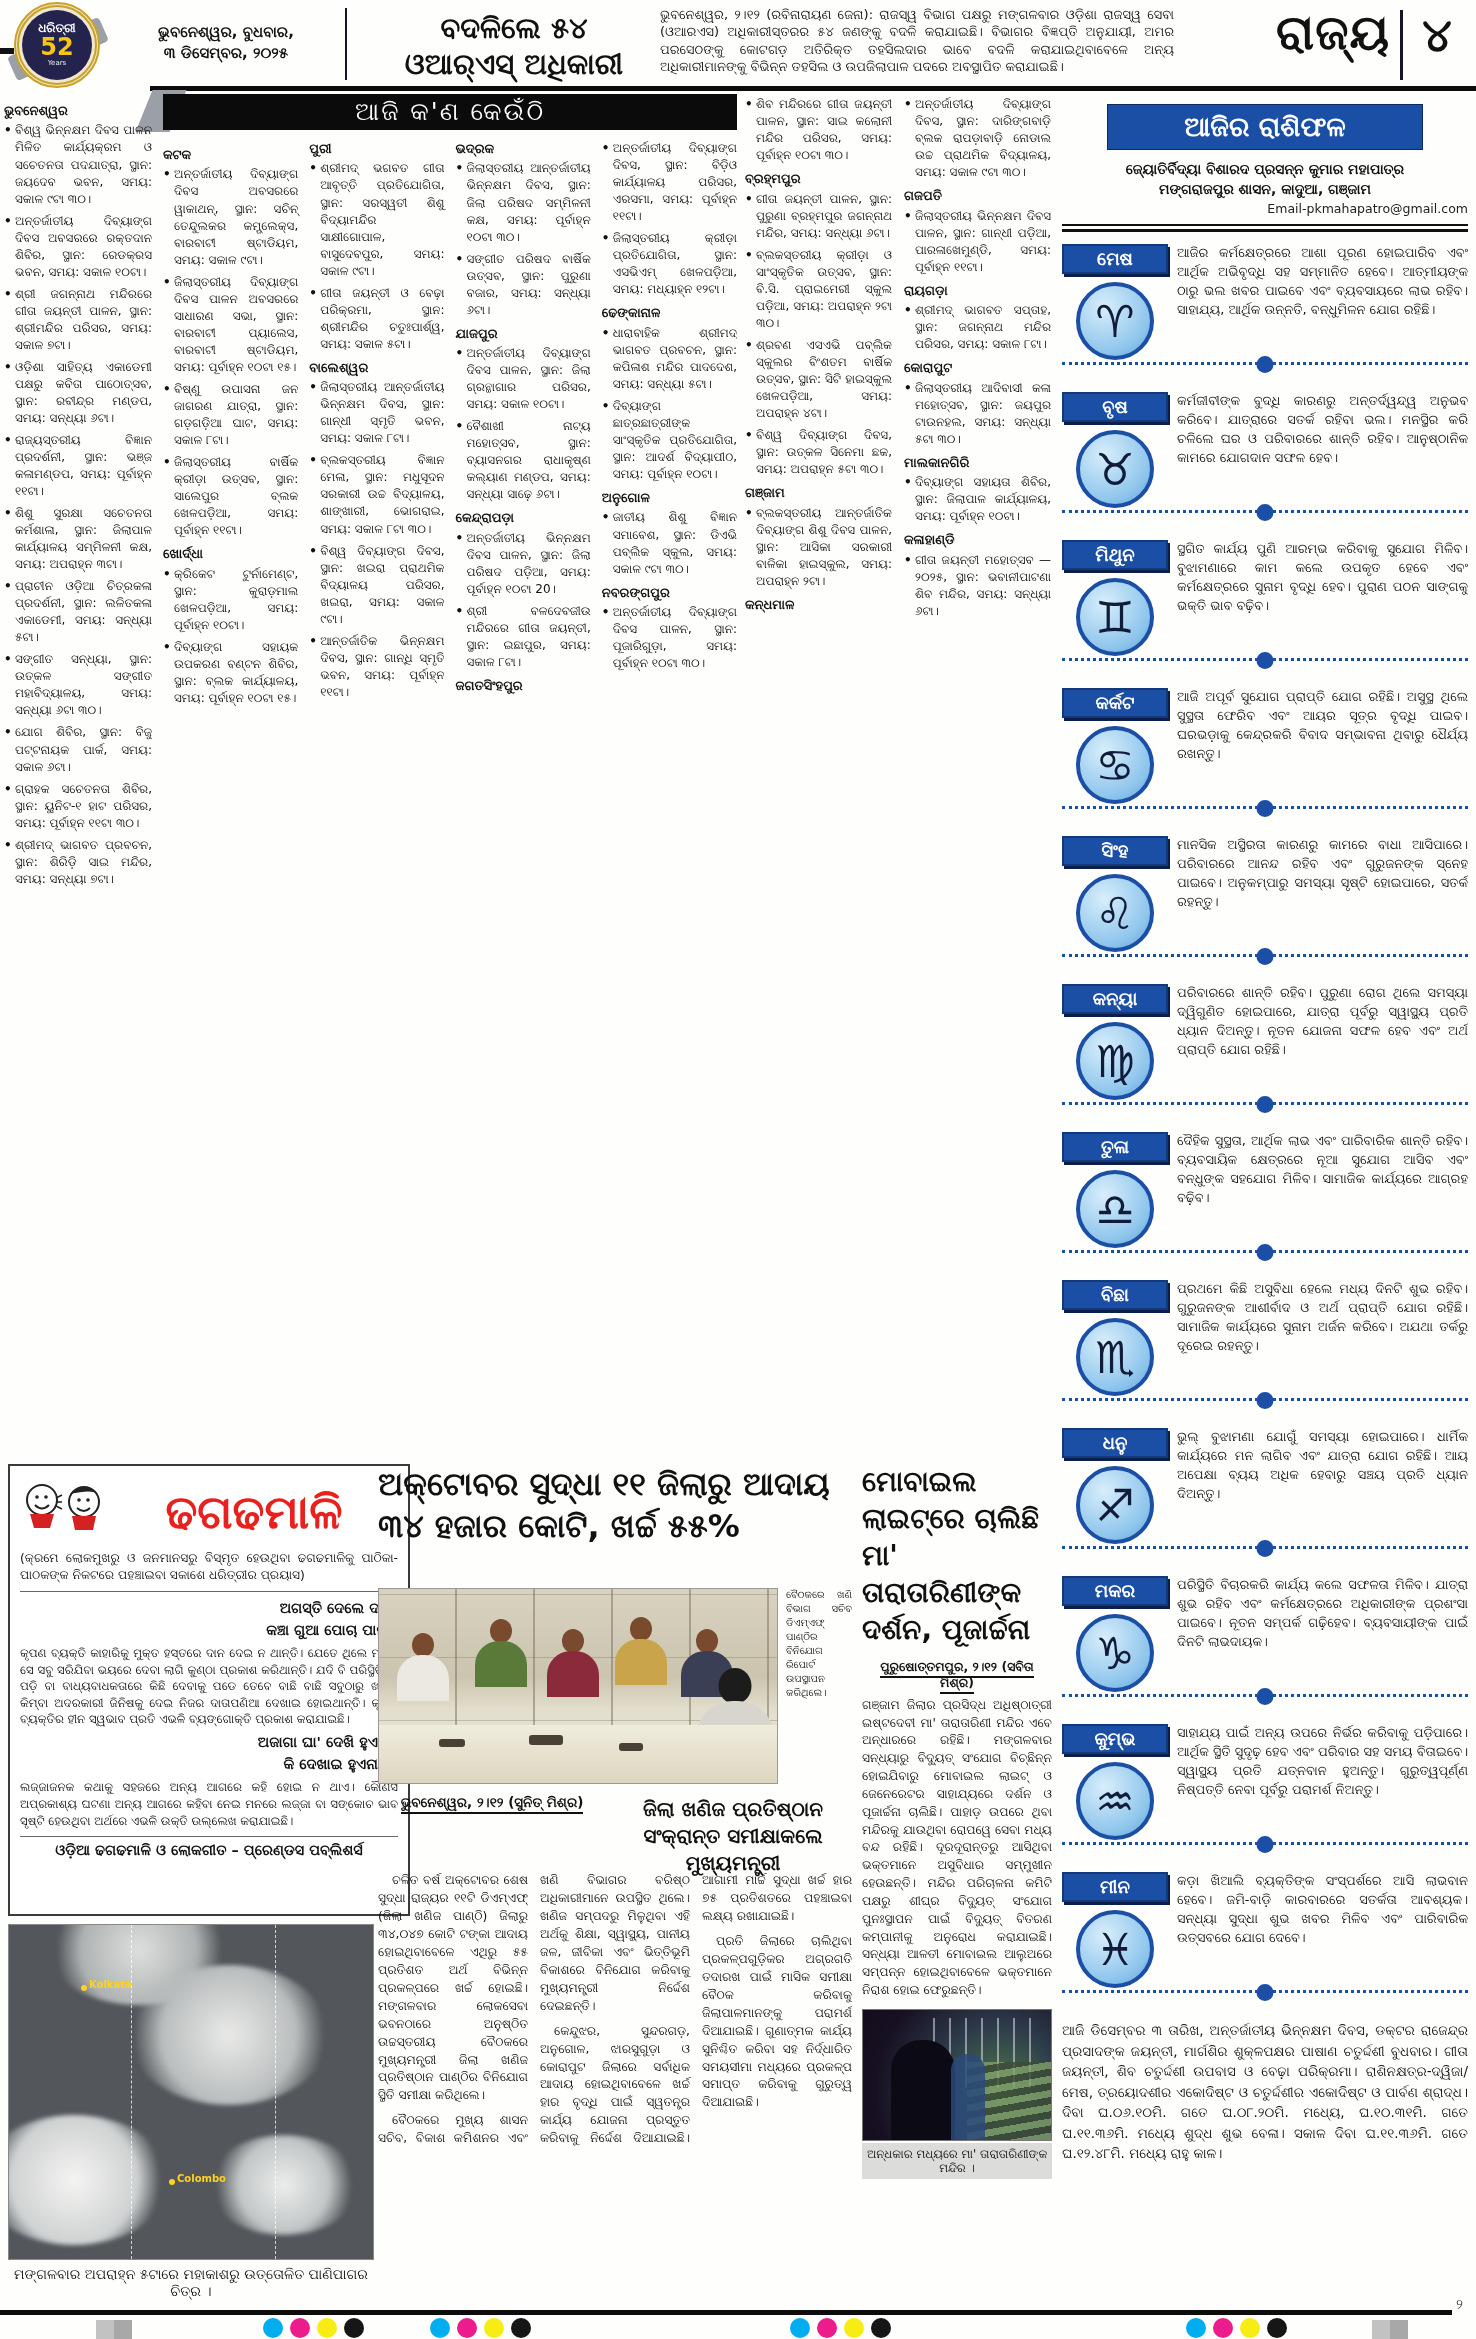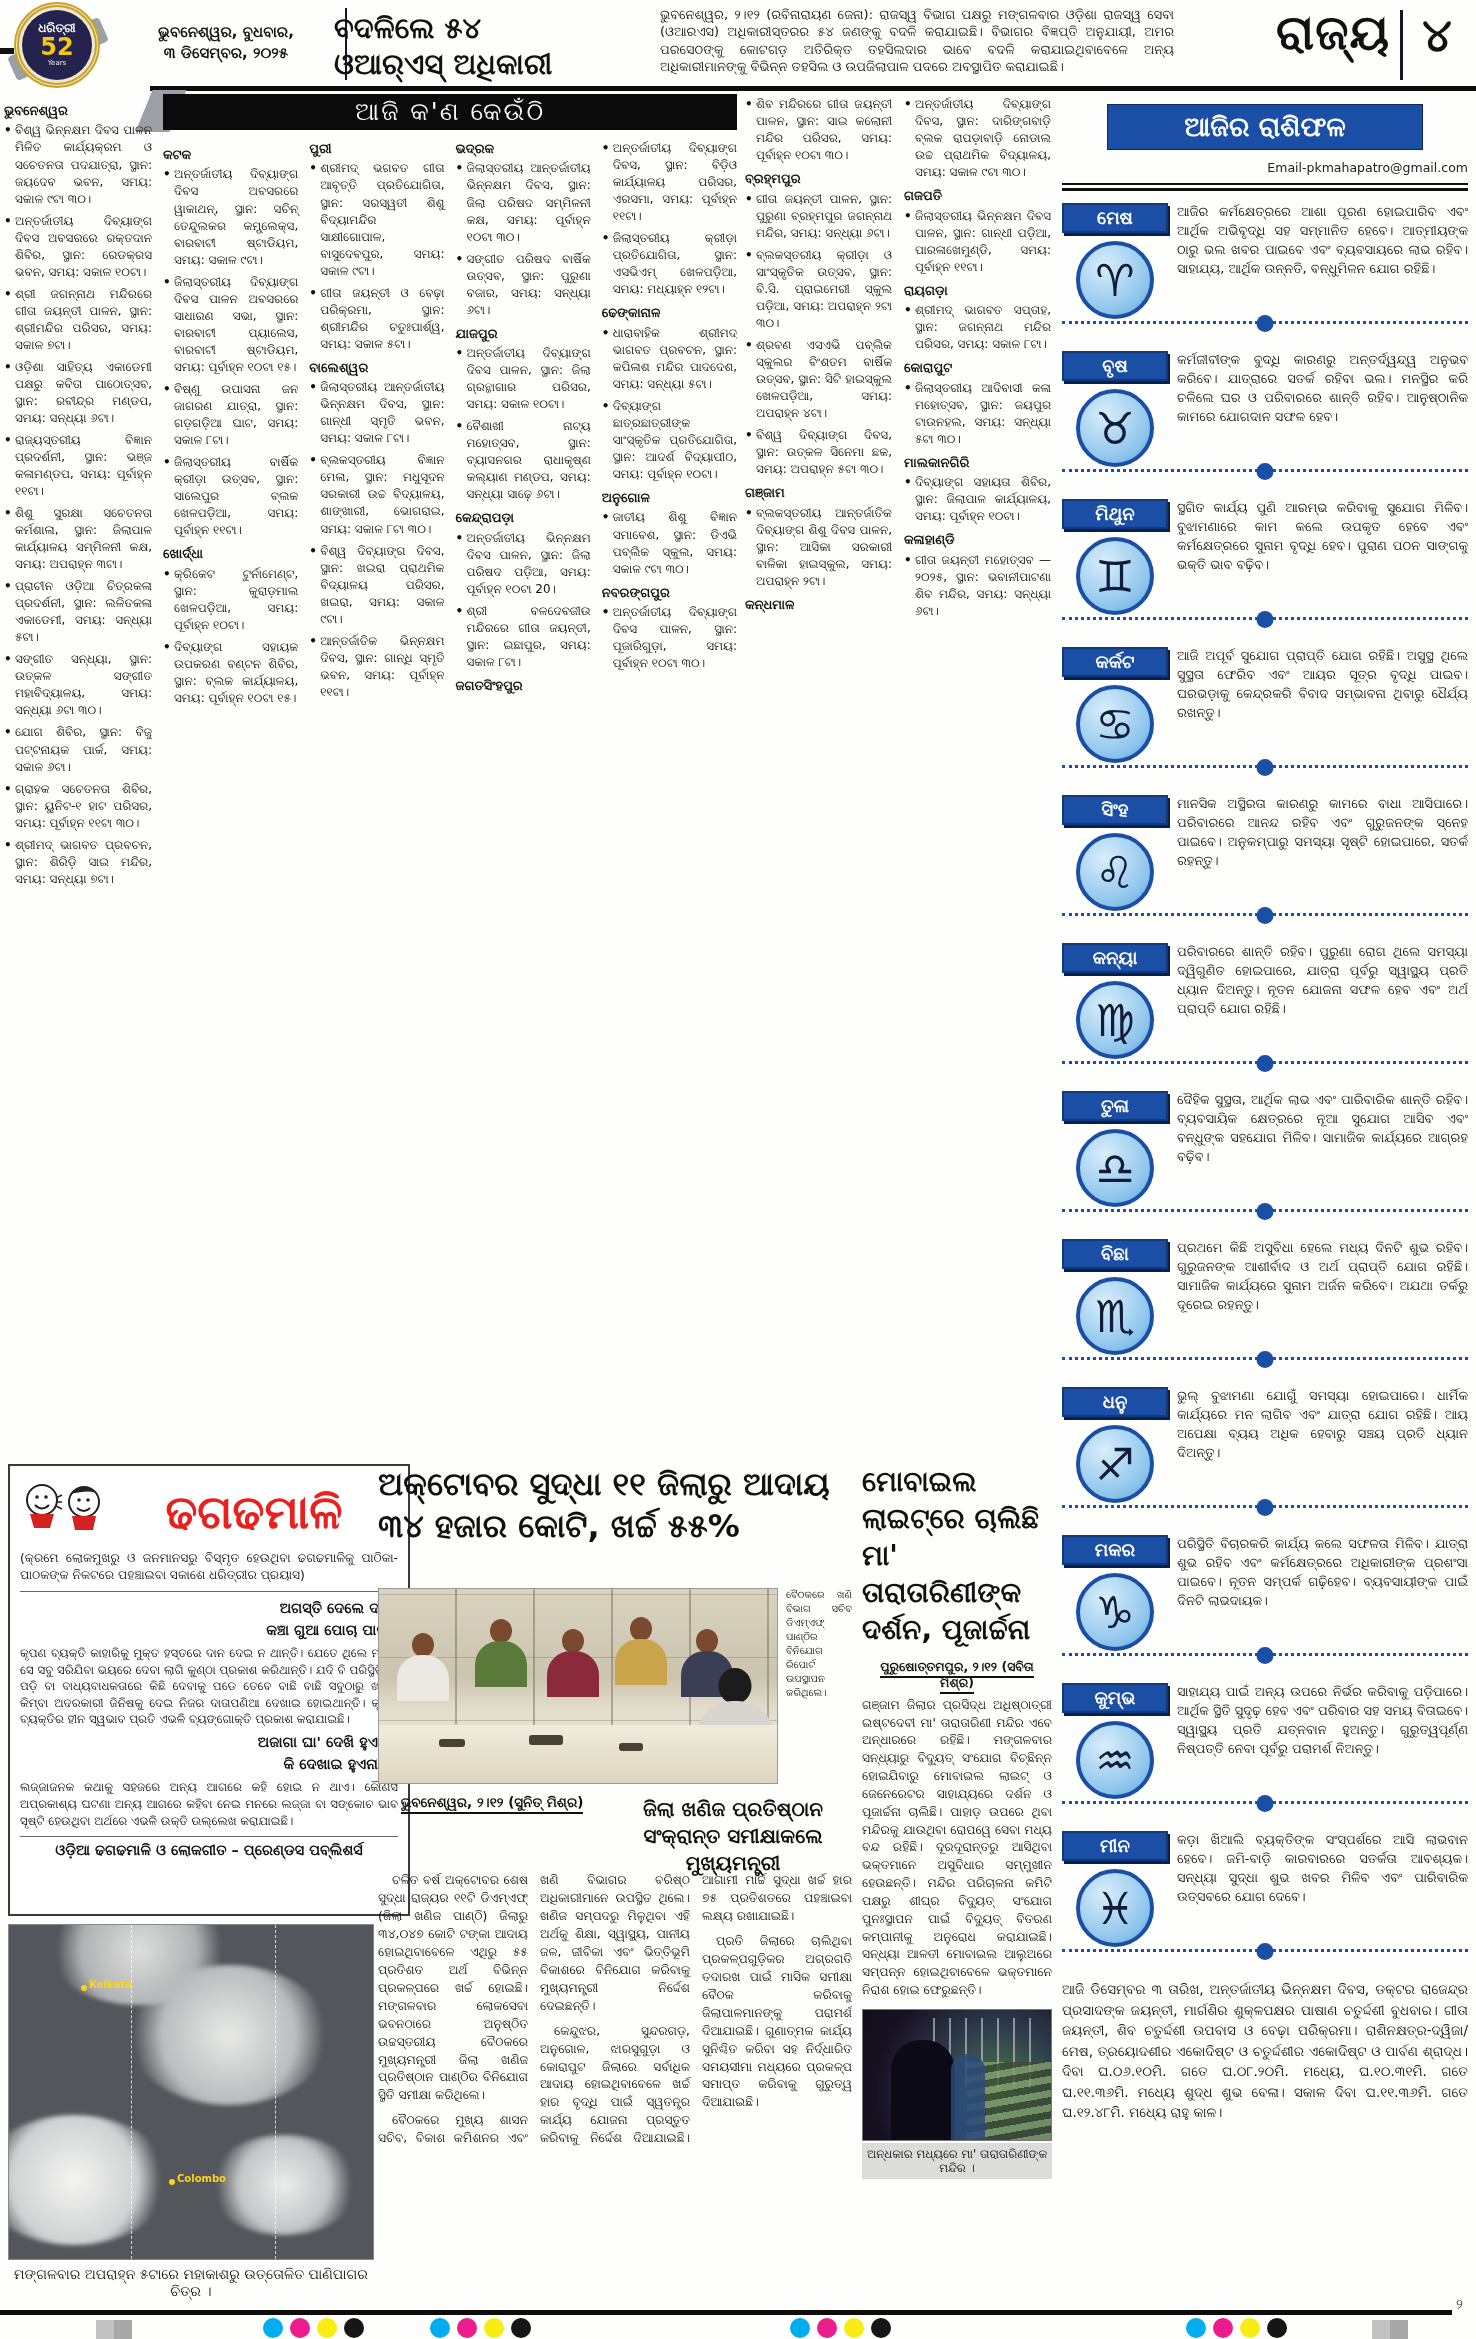--- a/index.html
+++ b/index.html
@@ -14,21 +14,21 @@
   #logo{left:14px;top:2px;width:86px;height:86px}
   .logo-ribbon{position:absolute;left:-6px;top:34px;width:100px;height:26px;background:#9aa0a6;transform:rotate(-24deg);border-radius:4px}
   .logo-ring{position:absolute;left:0;top:0;width:86px;height:86px;border-radius:50%;border:5px double #c9a227;background:#efe7cf}
   .logo-core{position:absolute;left:8px;top:8px;width:70px;height:70px;border-radius:50%;background:#23234d;color:#fff;display:flex;flex-direction:column;align-items:center;justify-content:center;line-height:1.05}
   .logo-name{font-size:12px;font-weight:bold;color:#fff}
   .logo-years{font-size:24px;font-weight:bold;color:#f5c518}
   .logo-years-label{font-size:7px;color:#eee}
   #dateline{left:112px;top:22px;width:228px;font-size:15px;font-weight:bold;text-align:center;white-space:pre-line;line-height:1.4}
   .vrule{background:#15152a}
   #mh-div1{left:345px;top:8px;width:2px;height:72px}
-  #lead-headline{left:334px;top:10px;width:300px;font-size:29px;font-weight:800;text-align:left;line-height:1.25;white-space:pre-line}
+  #lead-headline{left:364px;top:10px;width:300px;font-size:29px;font-weight:800;text-align:center;line-height:1.25;white-space:pre-line}
   #lead-brief{left:660px;top:6px;width:514px;font-size:13px;line-height:1.33;text-align:justify}
   #section-title{left:1188px;top:4px;width:202px;font-size:48px;font-weight:800;text-align:right;letter-spacing:1px}
   #mh-div2{left:1400px;top:10px;width:3px;height:70px}
   #page-num{left:1404px;top:8px;width:66px;font-size:46px;font-weight:800;text-align:center}
   #mh-rule{left:150px;top:86px;width:1326px;height:5px;background:#0d0d0d}
 
   
   #gray-skew{left:144px;top:90px;width:34px;height:42px;background:#9aa0a6;transform:skewX(-22deg)}
   #list-title{left:163px;top:94px;width:574px;height:36px;background:#0b0b0b;color:#fff;font-size:25px;font-weight:400;text-align:center;line-height:36px;letter-spacing:2px}
   .listcol{font-size:12px;line-height:1.42;overflow:hidden}
@@ -224,20 +224,22 @@
       <div class="blk b-district"><span>କୋରାପୁଟ</span></div>
       <div class="blk b-item"><span>ଜିଲାସ୍ତରୀୟ ଆଦିବାସୀ କଳା ମହୋତ୍ସବ, ସ୍ଥାନ: ଜୟପୁର ଟାଉନହଲ, ସମୟ: ସନ୍ଧ୍ୟା ୫ଟା ୩୦।</span></div>
       <div class="blk b-district"><span>ମାଲକାନଗିରି</span></div>
       <div class="blk b-item"><span>ଦିବ୍ୟାଙ୍ଗ ସହାୟତା ଶିବିର, ସ୍ଥାନ: ଜିଲାପାଳ କାର୍ଯ୍ୟାଳୟ, ସମୟ: ପୂର୍ବାହ୍ନ ୧୦ଟା।</span></div>
       <div class="blk b-district"><span>କଳାହାଣ୍ଡି</span></div>
       <div class="blk b-item"><span>ଗୀତା ଜୟନ୍ତୀ ମହୋତ୍ସବ — ୨୦୨୫, ସ୍ଥାନ: ଭବାନୀପାଟଣା ଶିବ ମନ୍ଦିର, ସମୟ: ସନ୍ଧ୍ୟା ୬ଟା।</span></div>
     </div>
 
   <div class="abs" id="horoscope">
     <div class="h-title">ଆଜିର ରାଶିଫଳ</div>
+    <div class="h-byline">ଜ୍ୟୋତିର୍ବିଦ୍ୟା ବିଶାରଦ ପ୍ରସନ୍ନ କୁମାର ମହାପାତ୍ର
+ମଙ୍ଗରାଜପୁର ଶାସନ, କାଦୁଆ, ଗଞ୍ଜାମ</div>
     <div class="h-email">Email-pkmahapatro@gmail.com</div>
     <div class="h-rule"></div>
     <div>
 
         <div class="z-entry">
           <div class="z-badge">
             <span class="z-label">ମେଷ</span>
             <span class="z-circle">♈</span>
           </div>
           <div class="z-text">ଆଜିର କର୍ମକ୍ଷେତ୍ରରେ ଆଶା ପୂରଣ ହୋଇପାରିବ ଏବଂ ଆର୍ଥିକ ଅଭିବୃଦ୍ଧି ସହ ସମ୍ମାନିତ ହେବେ। ଆତ୍ମୀୟଙ୍କ ଠାରୁ ଭଲ ଖବର ପାଇବେ ଏବଂ ବ୍ୟବସାୟରେ ଲାଭ ରହିବ। ସାହାଯ୍ୟ, ଆର୍ଥିକ ଉନ୍ନତି, ବନ୍ଧୁମିଳନ ଯୋଗ ରହିଛି।</div>

